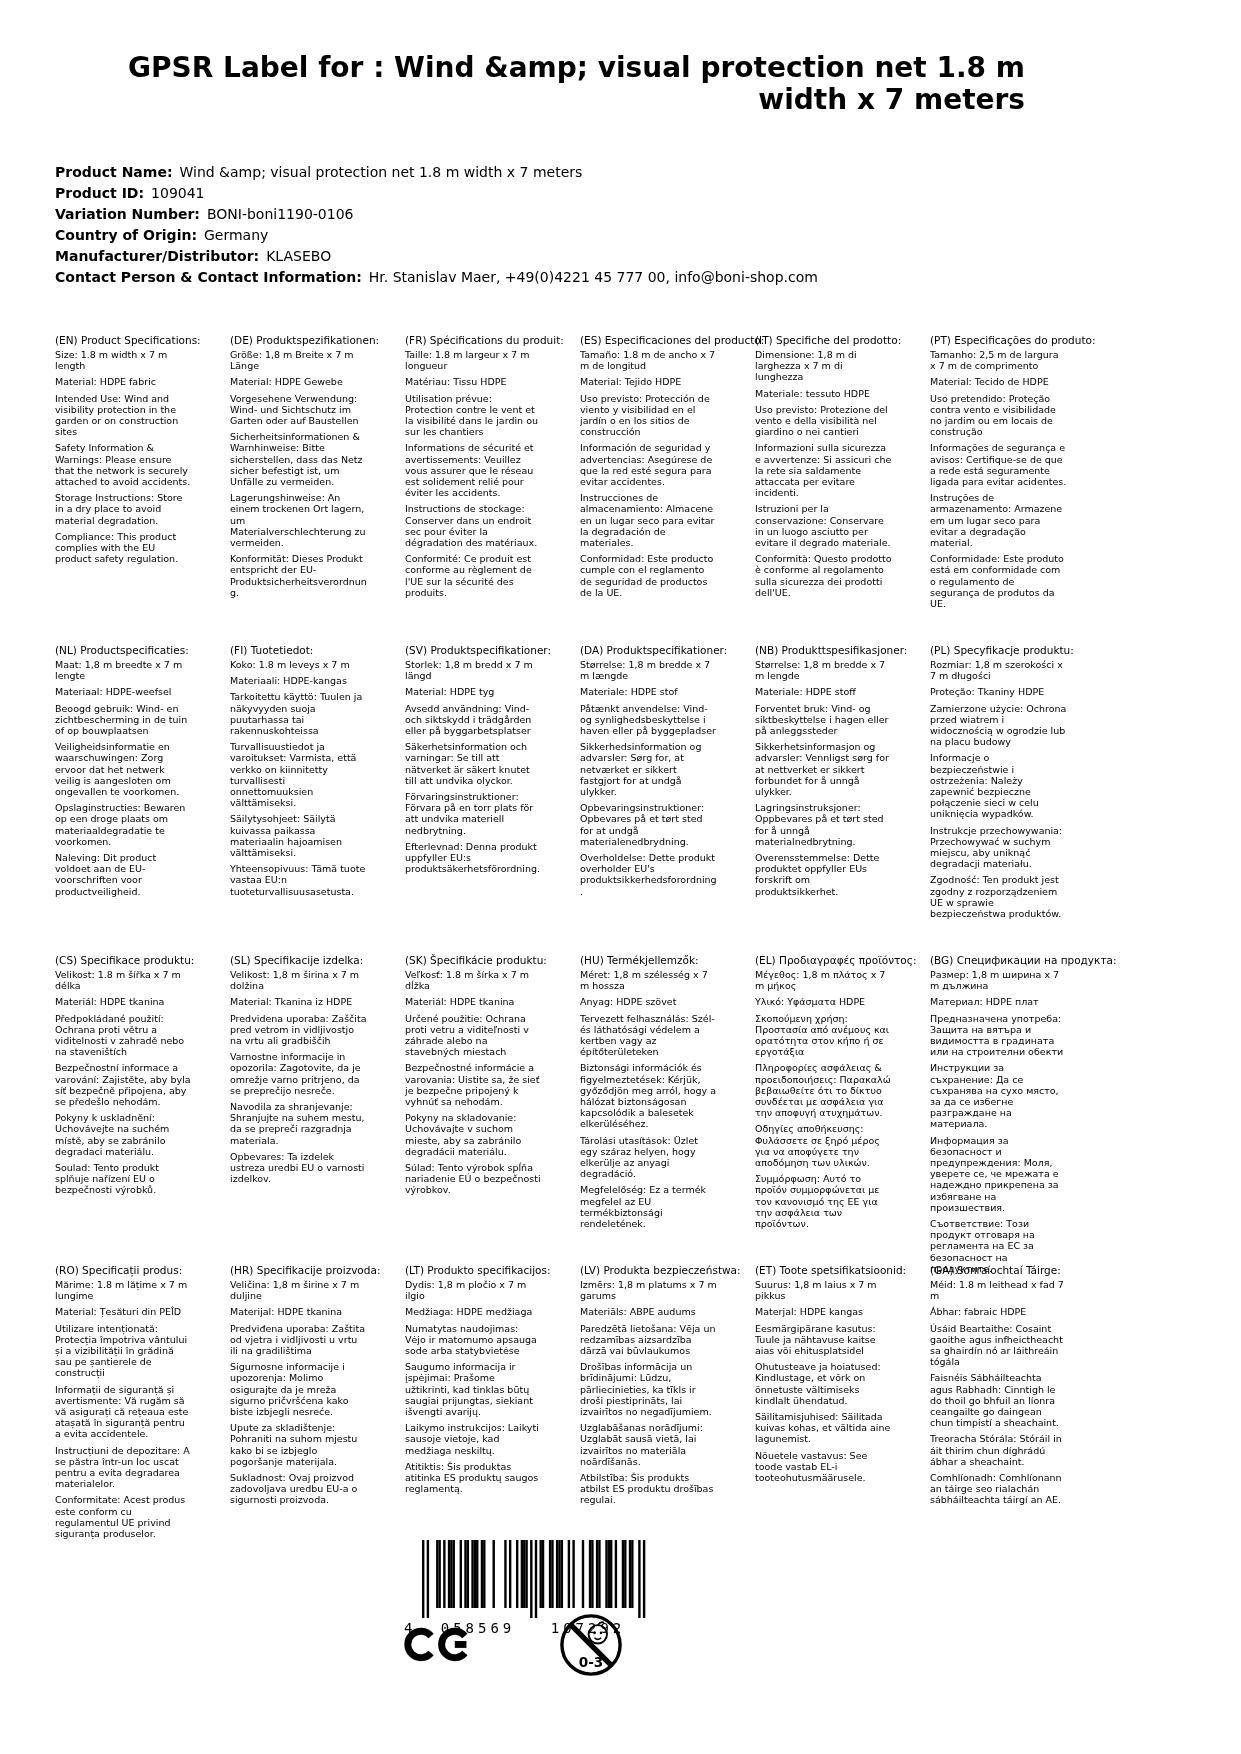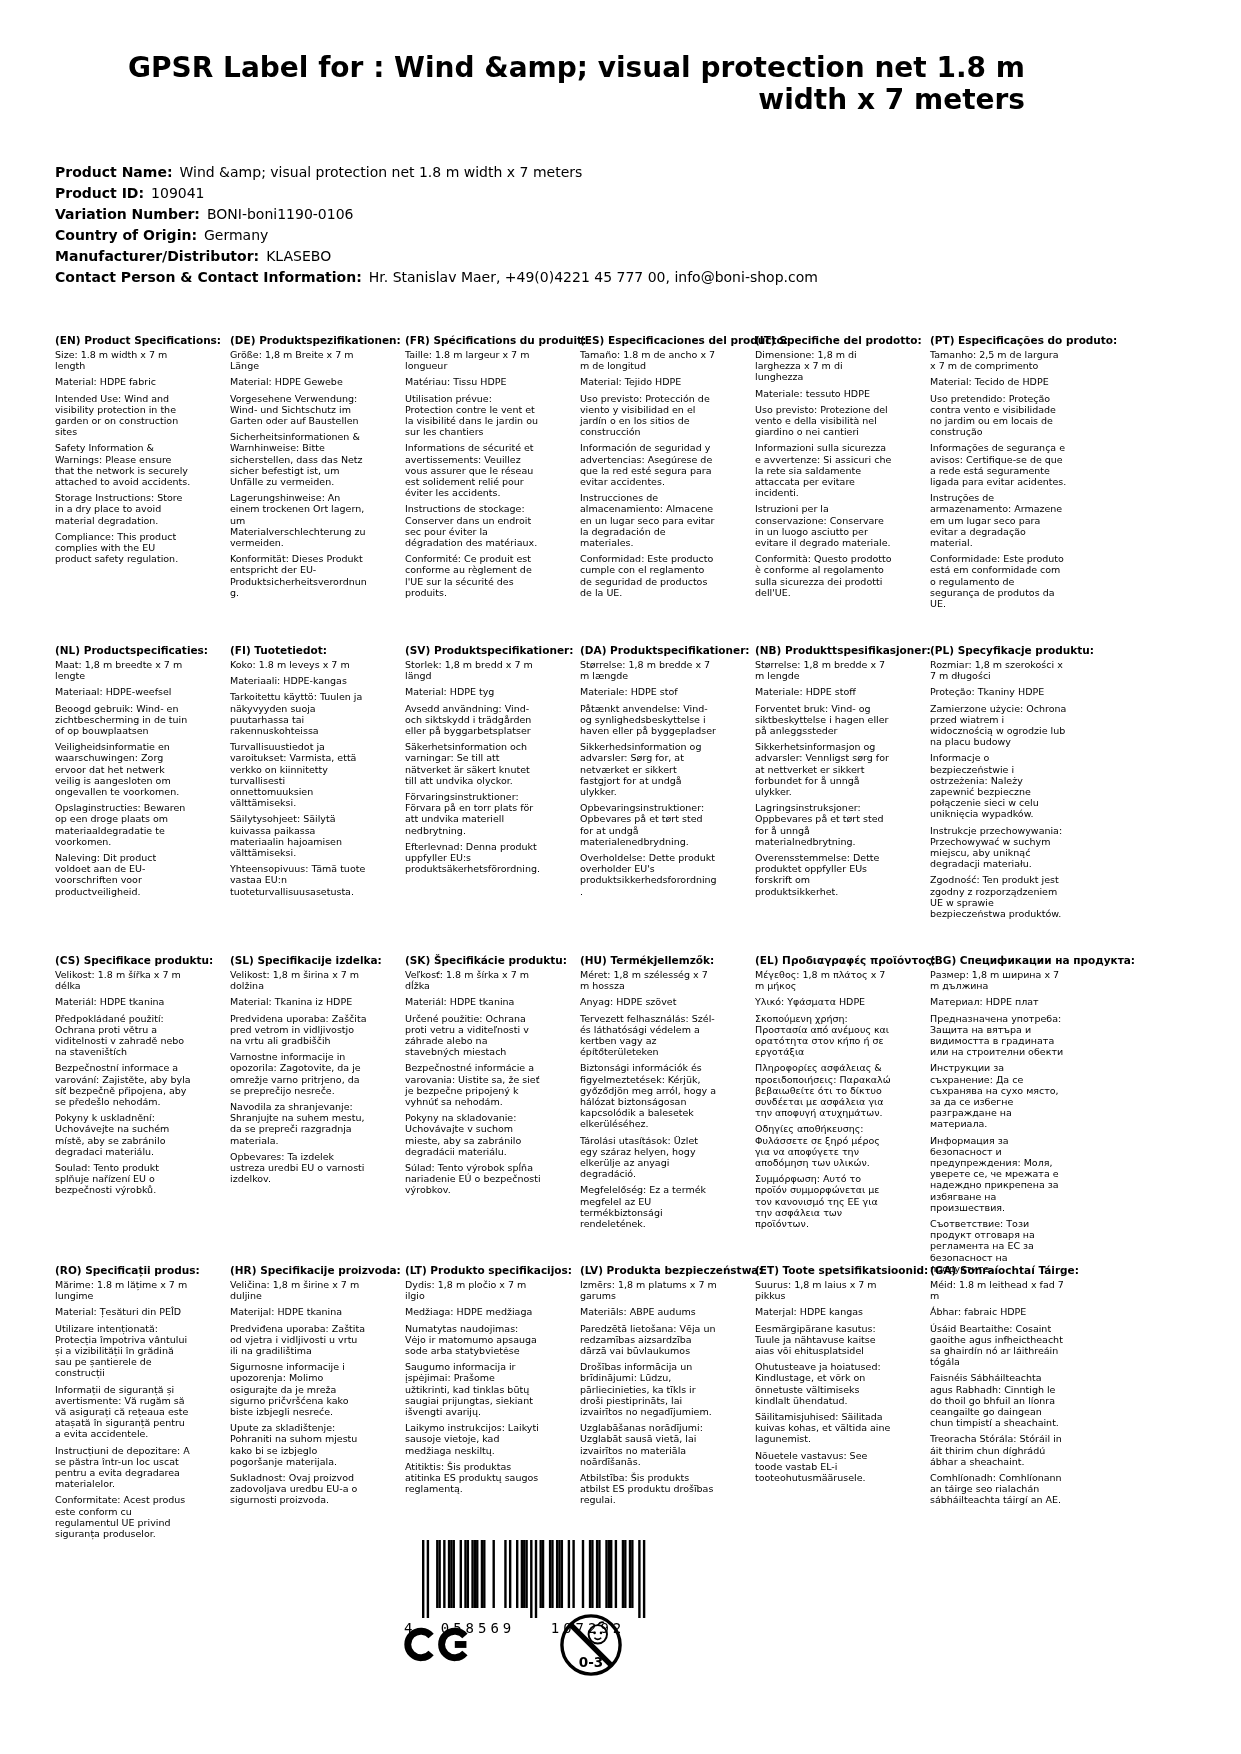--- a/index.html
+++ b/index.html
@@ -15,21 +15,21 @@
   }
   .product-info { margin-top:0; }
   .info-row { font-size:14px; line-height:21px; }
   .info-label { font-weight:bold; }
   .info-value { margin-left:7px; }
   .language-grid {
     display:grid; grid-template-columns:repeat(6,175px);
     grid-auto-rows:310px; margin-top:46px;
   }
   .lang-heading {
-    font-size:10.5px; font-weight:bold; white-space:nowrap; margin-bottom:3px;
+    font-size:10.5px; font-weight:normal; white-space:nowrap; margin-bottom:3px;
   }
   .lang-par {
     font-size:9.5px; line-height:11.2px; max-width:137px;
     margin:0 0 5px; overflow-wrap:break-word;
   }
   .barcode-wrap { position:absolute; left:400px; top:1536px; width:260px; }
   .bc-digit {
     font-family:"DejaVu Sans Mono", monospace; font-size:14px; letter-spacing:4px;
   }
   .symbols-row {

